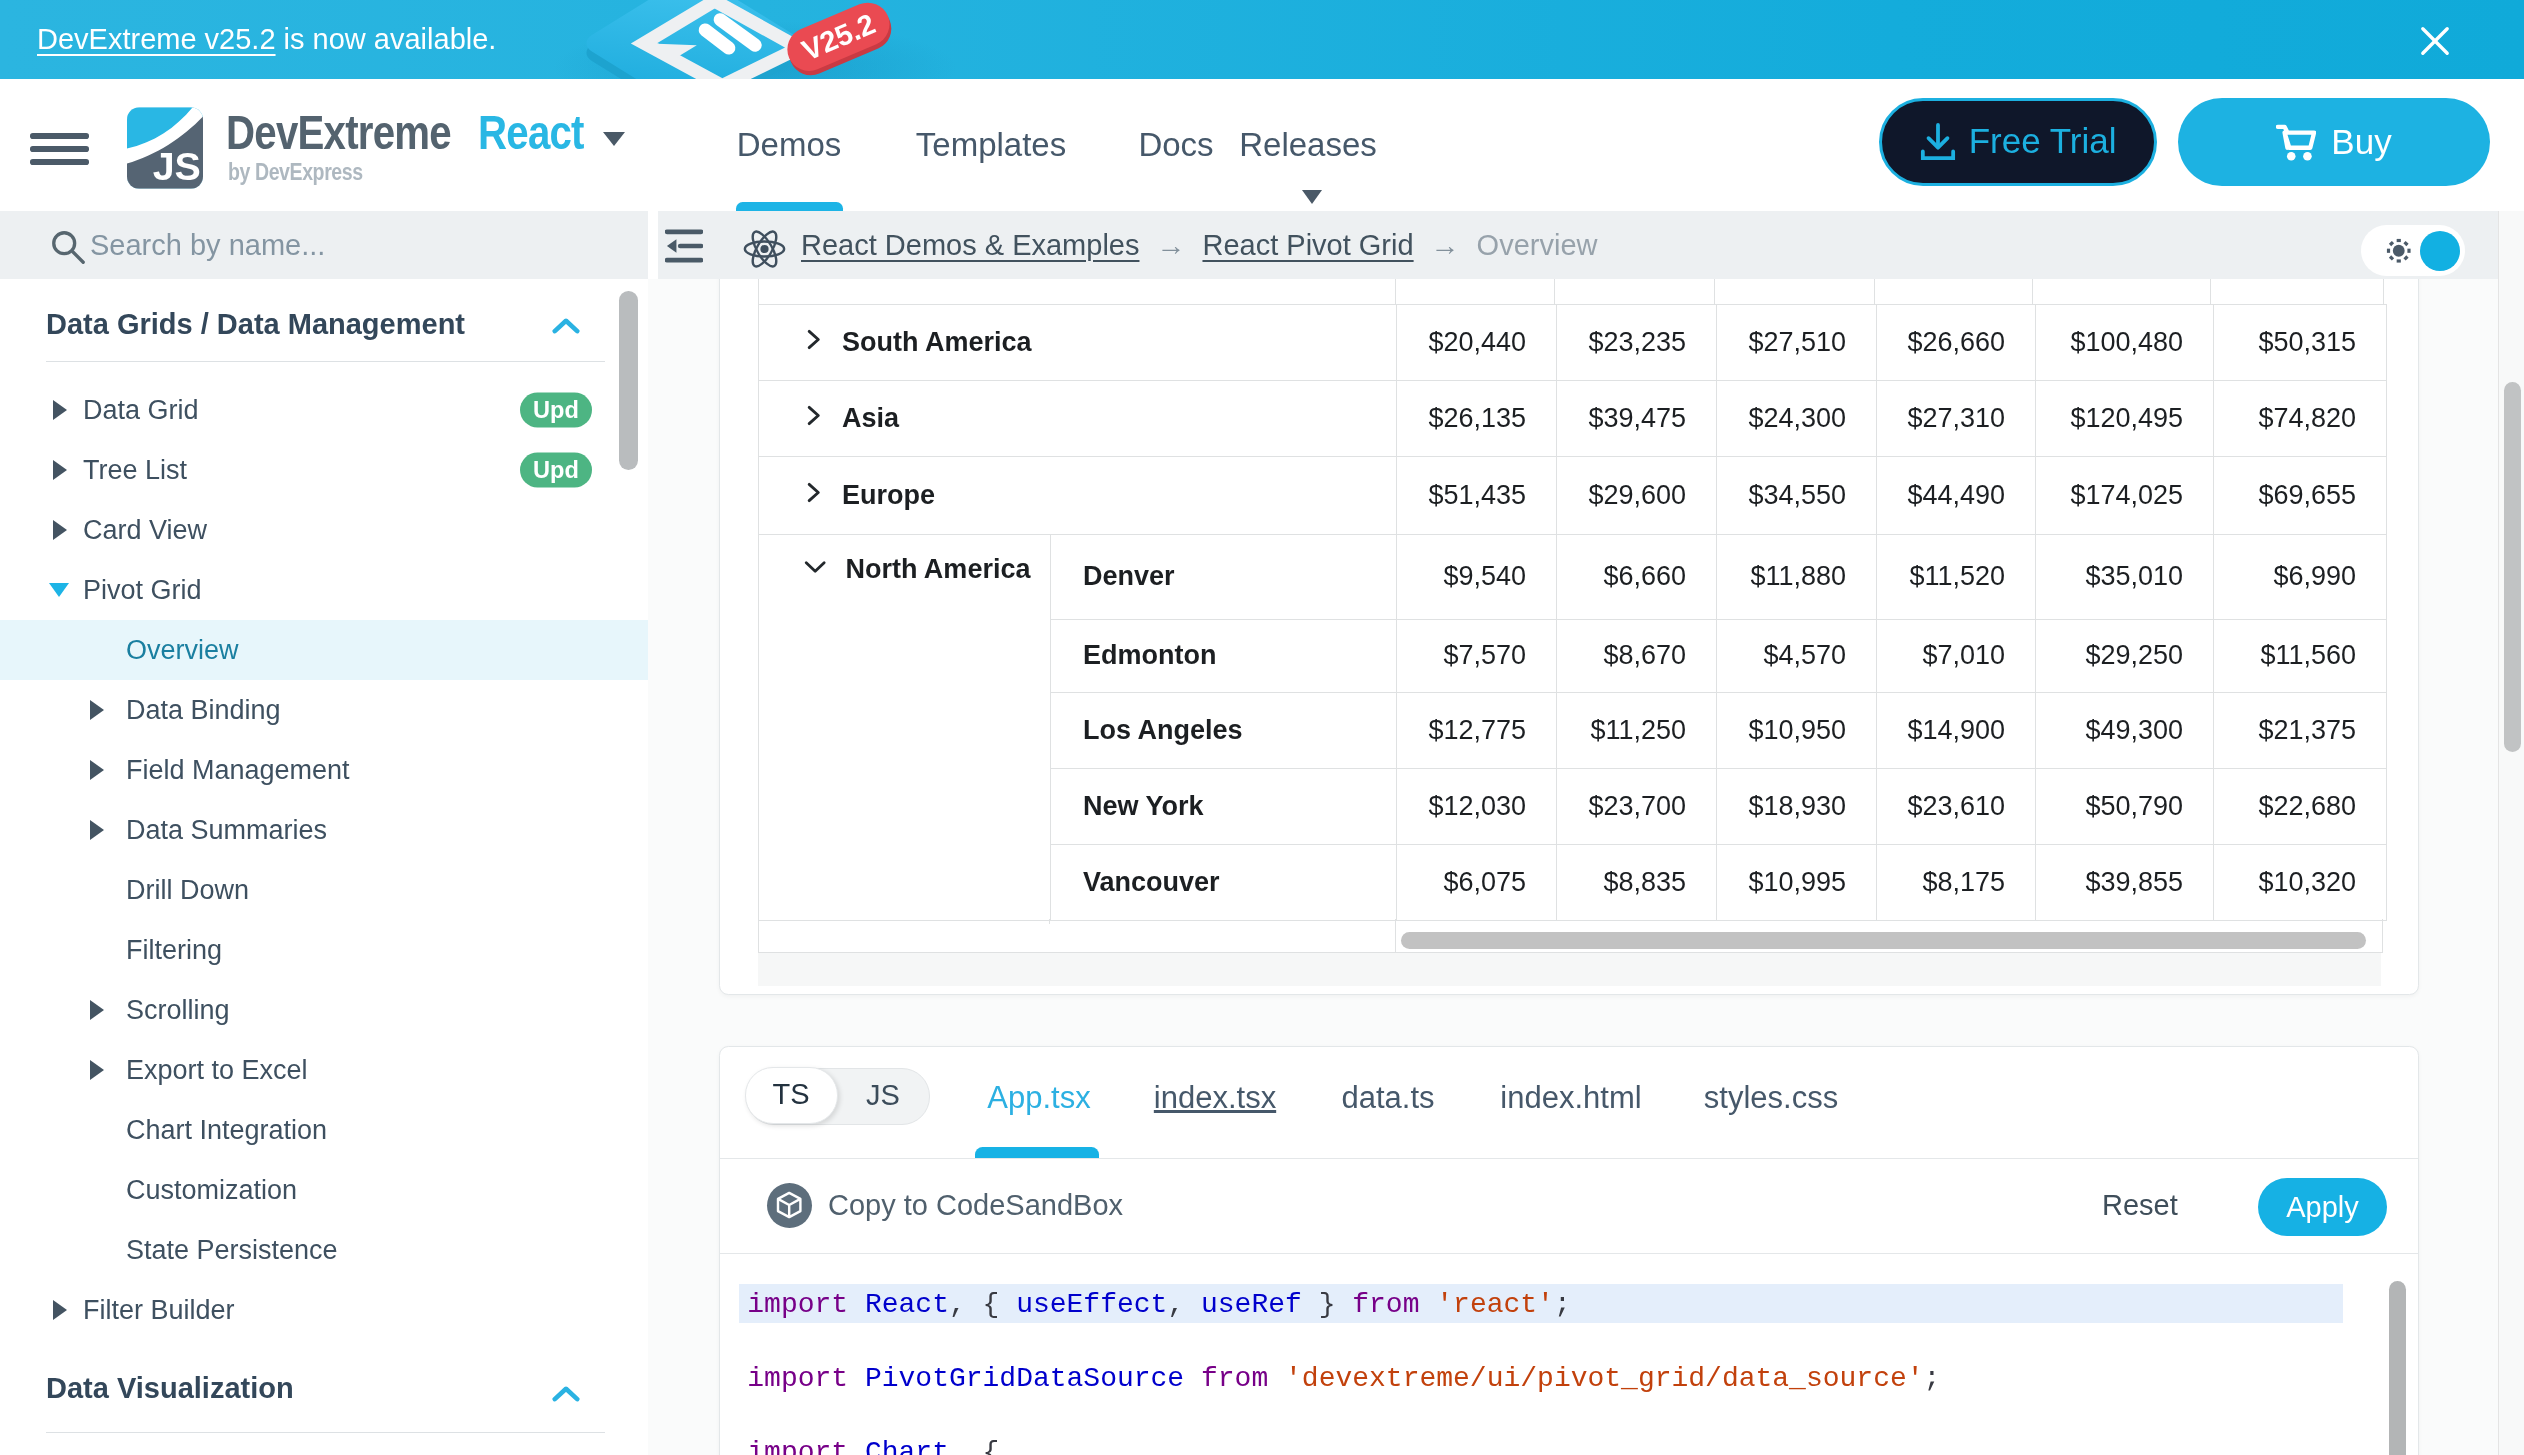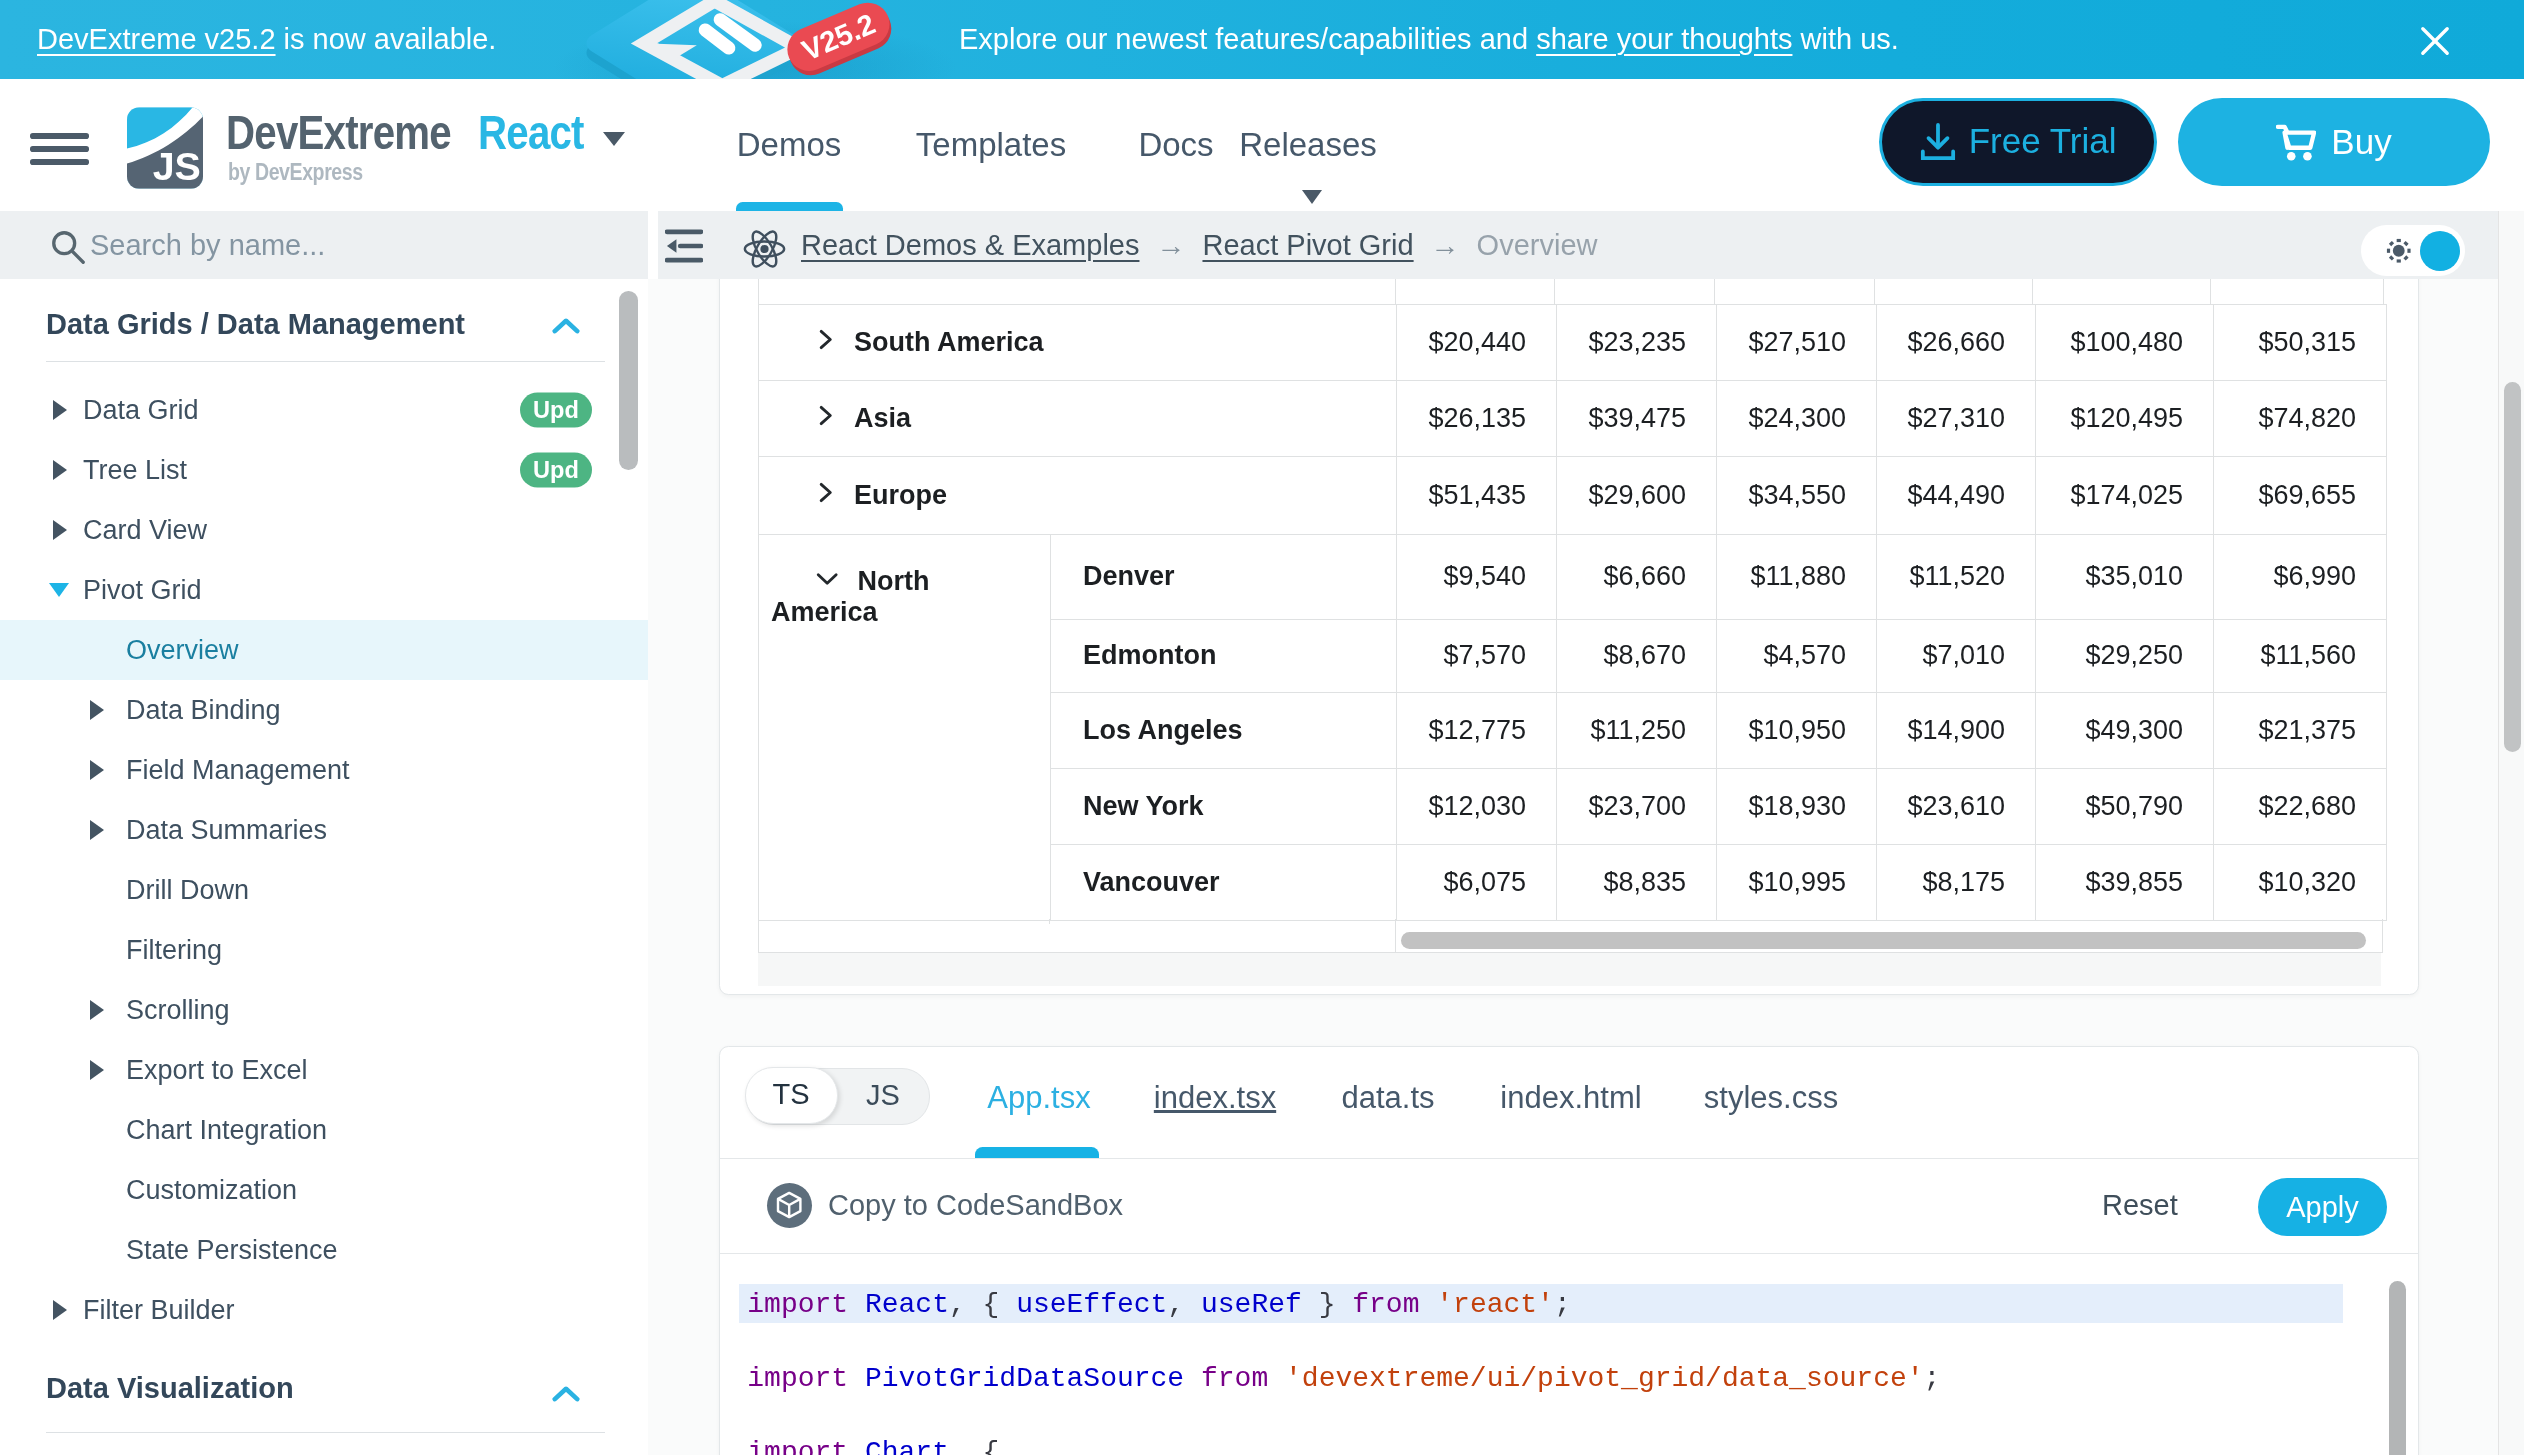--- a/index.html
+++ b/index.html
@@ -63,21 +63,21 @@
   .sscroll { position:absolute; left:619px; top:12.3px; width:19px; height:179px; border-radius:9.4px; background:#b9bcbe; }
 
   
   .demo { position:absolute; left:648px; top:279px; width:1851px; height:1177px; background:#fafbfb; overflow:hidden; }
   .card { position:absolute; left:71px; width:1700px; background:#fff; border:0.9px solid #e3e7e9; border-radius:9.4px; }
   .card1 { top:-57px; height:773px; box-shadow:0 1.9px 4.7px rgba(0,0,0,0.04);}
   .card2 { top:767px; height:567px; box-shadow:0 1.9px 4.7px rgba(0,0,0,0.04);}
 
   
   .ptable { position:absolute; left:110px; top:24.5px; border-collapse:collapse; table-layout:fixed; font-size:27px; color:#1c1f22; }
-  .ptable td { border:0.9px solid #dfe1e2; padding:12px; vertical-align:middle; }
+  .ptable td { border:0.9px solid #dfe1e2; padding:0; vertical-align:middle; }
   .ptable td.lab { font-weight:700; }
   .ptable td.num { text-align:right; padding-right:30px; font-weight:400;}
   .ptable .chev { display:inline-block; margin:0 17px 0 43px; }
   .ptable td.city { padding-left:32px; font-weight:700; }
   .ptable td.reg { vertical-align:top; font-weight:700;}
 
   .vline { position:absolute; width:0.9px; background:#dfe1e2; }
   .hline { position:absolute; height:0.9px; background:#dfe1e2; }
   .hsb-strip { position:absolute; left:110px; top:674px; width:1623px; height:33px; background:#f6f7f7; }
   .hsb-thumb { position:absolute; left:753px; top:653px; width:965px; height:17px; border-radius:8.5px; background:#c2c2c2; }
@@ -135,21 +135,20 @@
     <g stroke="#fff" stroke-linecap="round">
       <line x1="193" y1="21" x2="230" y2="48" stroke-width="14"></line>
       <line x1="177" y1="32" x2="202" y2="51" stroke-width="14"></line>
     </g>
     <g transform="rotate(-23 319 40)">
       <rect x="262" y="21" width="114" height="46" rx="23" fill="#c93a43"></rect>
       <rect x="262" y="16" width="114" height="46" rx="23" fill="#ea4a52"></rect>
       <text x="319" y="50" font-family="Liberation Sans" font-size="31" font-weight="700" fill="#fff" text-anchor="middle">V25.2</text>
     </g>
   </svg>
-  <div class="t2">Explore our newest features/capabilities and <u>share your thoughts</u> with us.</div>
   <svg class="abs" style="left:2420px;top:26.4px;" width="30" height="30" viewBox="0 0 32 32">
     <g stroke="#fff" stroke-width="3.6" stroke-linecap="round">
       <line x1="3" y1="3" x2="29" y2="29"></line>
         <line x1="29" y1="3" x2="3" y2="29"></line>
     </g>
     </svg>
 </div>
 
 <div class="header">
   <div class="burger">

